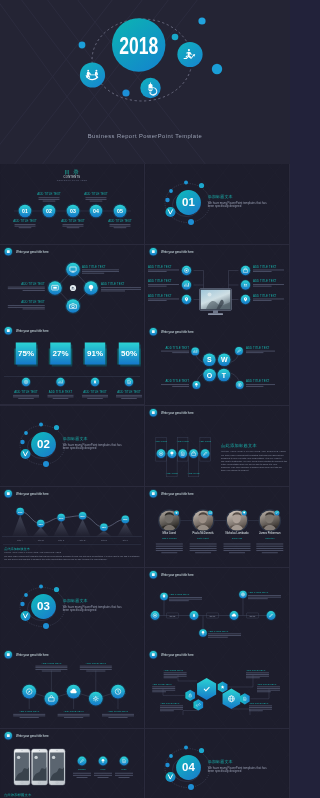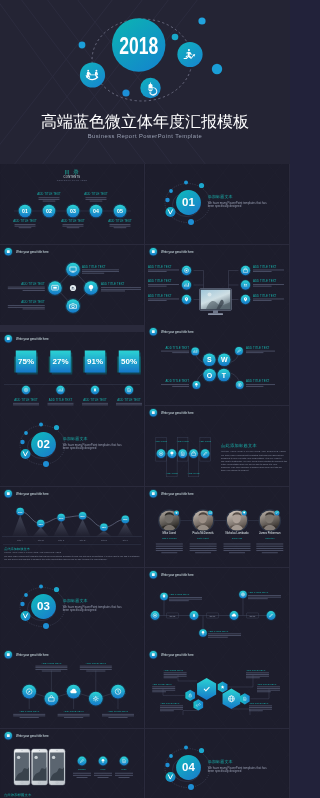--- a/index.html
+++ b/index.html
@@ -107,21 +107,20 @@
           <path d="M-0.4 -5.4 L0.4 -5.4 L0.4 -3.4 L-0.4 -3.4 Z"></path>
           <path d="M-2.0 -2.9 C-2.0 -4.4 2.0 -4.4 2.0 -2.9 L2.0 0.1 L-2.0 0.1 Z"></path>
           <path d="M-2.6 0.6 L2.6 0.6 L2.6 1.5 L-2.6 1.5 Z"></path>
           <path d="M-1.7 2.1 L1.7 2.1 L1.7 3.0 L-1.7 3.0 Z"></path>
           <path d="M-1.0 3.6 L1.0 3.6 L1.0 4.4 L-1.0 4.4 Z"></path>
           <path d="M1.4 -0.6 A4.2 4.2 0 1 1 -1.4 4.6 L-0.2 4.2 A3.0 3.0 0 1 0 1.0 0.6 Z" opacity="0.9"></path>
         </g>
       </g>
       <text x="138.7" y="54.4" text-anchor="middle" fill="#ffffff" font-family="Liberation Sans, sans-serif" font-size="24" font-weight="bold" textLength="39" lengthAdjust="spacingAndGlyphs">2018</text>
     </svg>
-    <div class="hero-title">高端蓝色微立体年度汇报模板</div>
     <div class="hero-sub">Business Report PowerPoint Template</div>
   </div>
 
   <div class="grid" id="grid">
       <div class="slide" style="left: 0px; top: 0px;">
         <svg width="144" height="80.7" viewBox="0 0 144 80.7">
           <defs>
  <linearGradient id="sg" x1="0" y1="0" x2="0.9" y2="1">
               <stop offset="0" stop-color="#17c0c6"></stop>
               <stop offset="1" stop-color="#1b7fd0"></stop>
@@ -508,21 +507,21 @@
             <circle cx="0" cy="-1.4" r="1" fill="#1a86cf"></circle>
           </g>
           <text x="3" y="51.7" text-anchor="start" class="lbl-t" style="font-size:2.9px">ADD TITLE TEXT</text>
           <rect x="3.00" y="53.60" width="31.00" height="0.75" fill="#555b73"></rect>
           <rect x="3.00" y="55.25" width="18.60" height="0.75" fill="#555b73"></rect>
           <text x="108" y="51.7" text-anchor="start" class="lbl-t" style="font-size:2.9px">ADD TITLE TEXT</text>
           <rect x="108.00" y="53.60" width="31.00" height="0.75" fill="#555b73"></rect>
           <rect x="108.00" y="55.25" width="18.60" height="0.75" fill="#555b73"></rect>
         </svg>
       </div>
-      <div class="slide" style="left: 0px; top: 168px; text-decoration: underline;">
+      <div class="slide" style="left: 0px; top: 160px; text-decoration: underline;">
         <svg width="144" height="80.7" viewBox="0 0 144 80.7">
           <defs>
  <linearGradient id="sg" x1="0" y1="0" x2="0.9" y2="1">
               <stop offset="0" stop-color="#17c0c6"></stop>
               <stop offset="1" stop-color="#1b7fd0"></stop>
             </linearGradient>
  <linearGradient id="sgv" x1="0" y1="0" x2="0" y2="1">
               <stop offset="0" stop-color="#2bd3d3"></stop>
               <stop offset="1" stop-color="#1577c9"></stop>
             </linearGradient>

